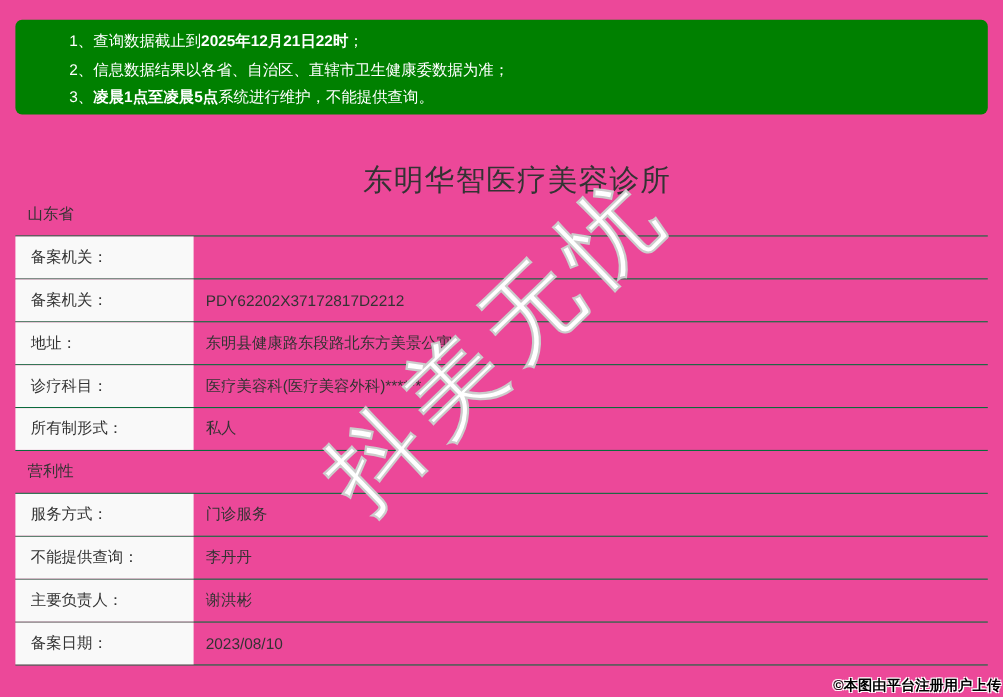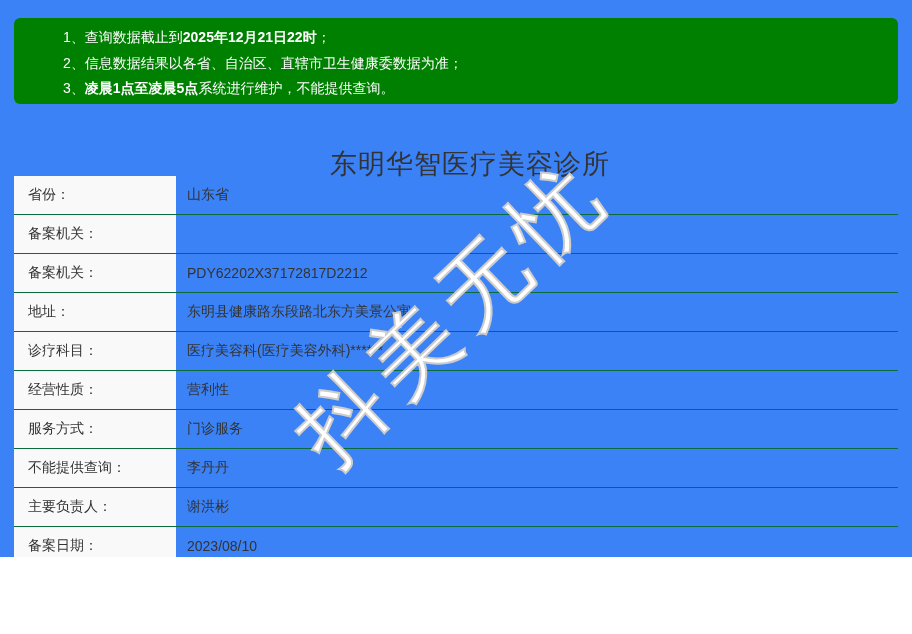--- a/index.html
+++ b/index.html
@@ -4,22 +4,22 @@
 <style>
   html, body {
     margin: 0;
     padding: 0;
     background: #ffffff;
     font-family: "Liberation Sans", "DejaVu Sans", sans-serif;
   }
   .page {
     position: relative;
     width: 912px;
-    height: 557px;
-    background: #3b82f6;
+    height: 634px;
+    background: #ec4899;
     overflow: hidden;
   }
   
   .notice {
     position: absolute;
     left: 14px;
     top: 18px;
     width: 884px;
     height: 86px;
     box-sizing: border-box;
@@ -123,40 +123,42 @@
   <div class="notice">
       <div class="notice-line"><span>1、查询数据截止到</span><span class="seg-bold">2025年12月21日22时</span><span>；</span></div>
       <div class="notice-line"><span>2、信息数据结果以各省、自治区、直辖市卫生健康委数据为准；</span></div>
       <div class="notice-line"><span>3、</span><span class="seg-bold">凌晨1点至凌晨5点</span><span>系统进行维护，不能提供查询。</span></div>
     </div>
 
   <div class="page-title">东明华智医疗美容诊所</div>
 
   <div class="info-table">
       <div class="row">
-        <div class="row-label">省份：</div>
         <div class="row-value">山东省</div>
       </div>
       <div class="row">
         <div class="row-label">备案机关：</div>
       </div>
       <div class="row">
         <div class="row-label">备案机关：</div>
         <div class="row-value">PDY62202X37172817D2212</div>
       </div>
       <div class="row">
         <div class="row-label">地址：</div>
         <div class="row-value">东明县健康路东段路北东方美景公寓</div>
       </div>
       <div class="row">
         <div class="row-label">诊疗科目：</div>
         <div class="row-value">医疗美容科(医疗美容外科)******</div>
       </div>
       <div class="row">
-        <div class="row-label">经营性质：</div>
+        <div class="row-label">所有制形式：</div>
+        <div class="row-value">私人</div>
+      </div>
+      <div class="row">
         <div class="row-value">营利性</div>
       </div>
       <div class="row">
         <div class="row-label">服务方式：</div>
         <div class="row-value">门诊服务</div>
       </div>
       <div class="row">
         <div class="row-label">不能提供查询：</div>
         <div class="row-value">李丹丹</div>
       </div>
@@ -165,14 +167,15 @@
         <div class="row-value">谢洪彬</div>
       </div>
       <div class="row">
         <div class="row-label">备案日期：</div>
         <div class="row-value">2023/08/10</div>
       </div>
     </div>
 
   <div class="watermark">抖美无忧</div>
 
+  <div class="credit">©本图由平台注册用户上传</div>
 
 </div>
 
 </body></html>

